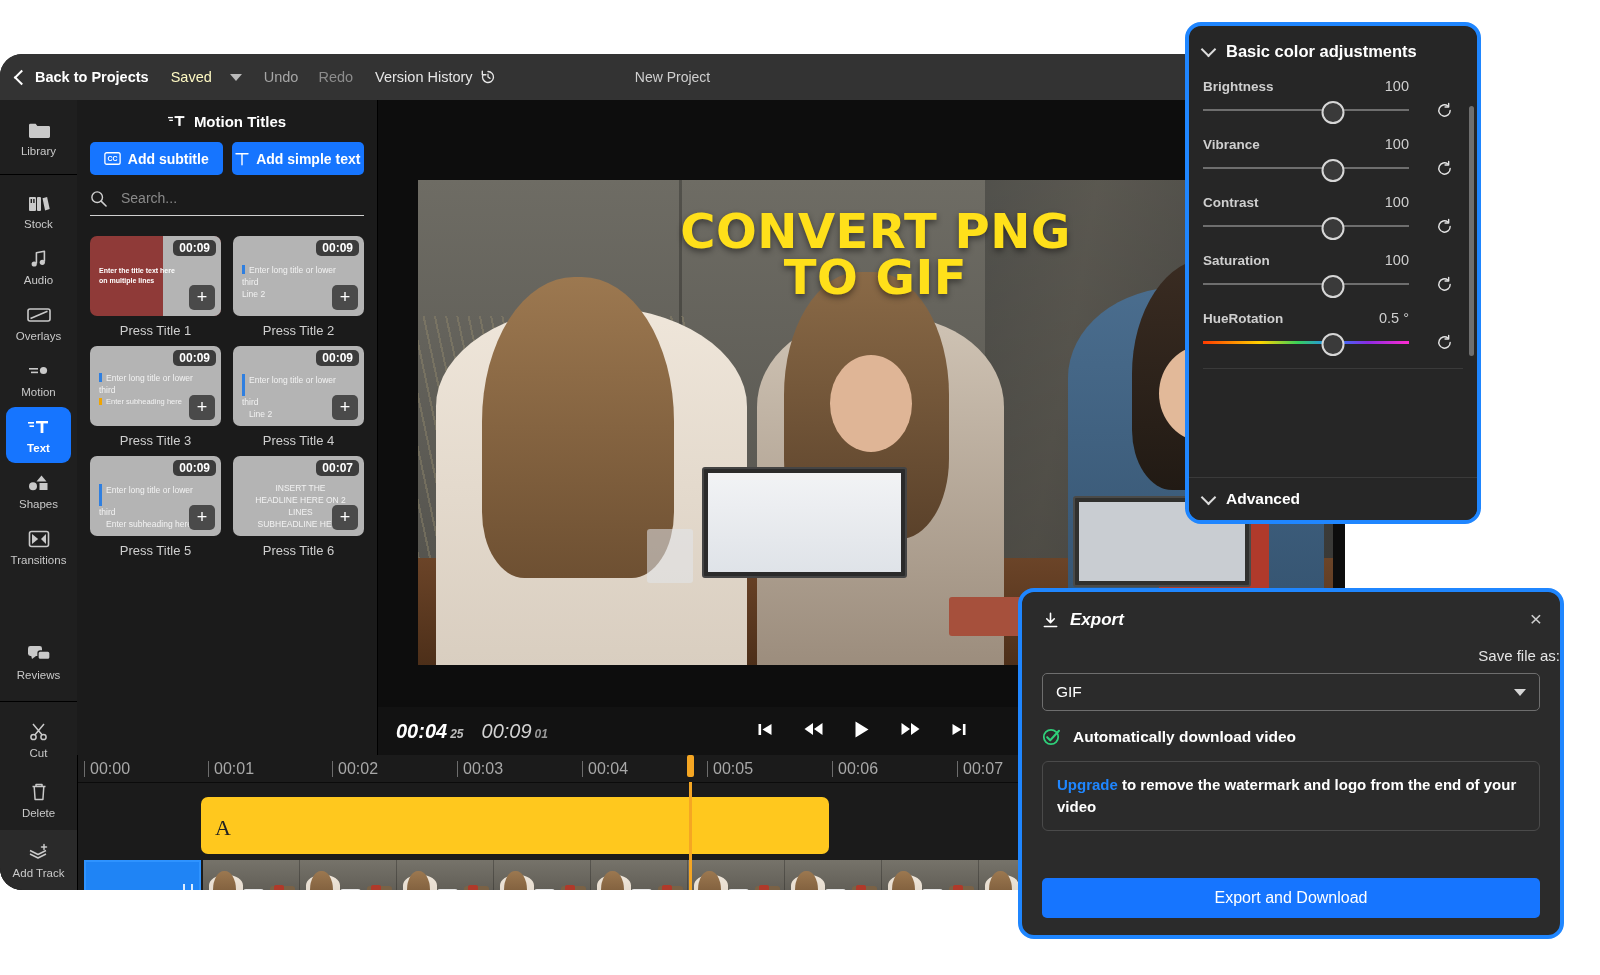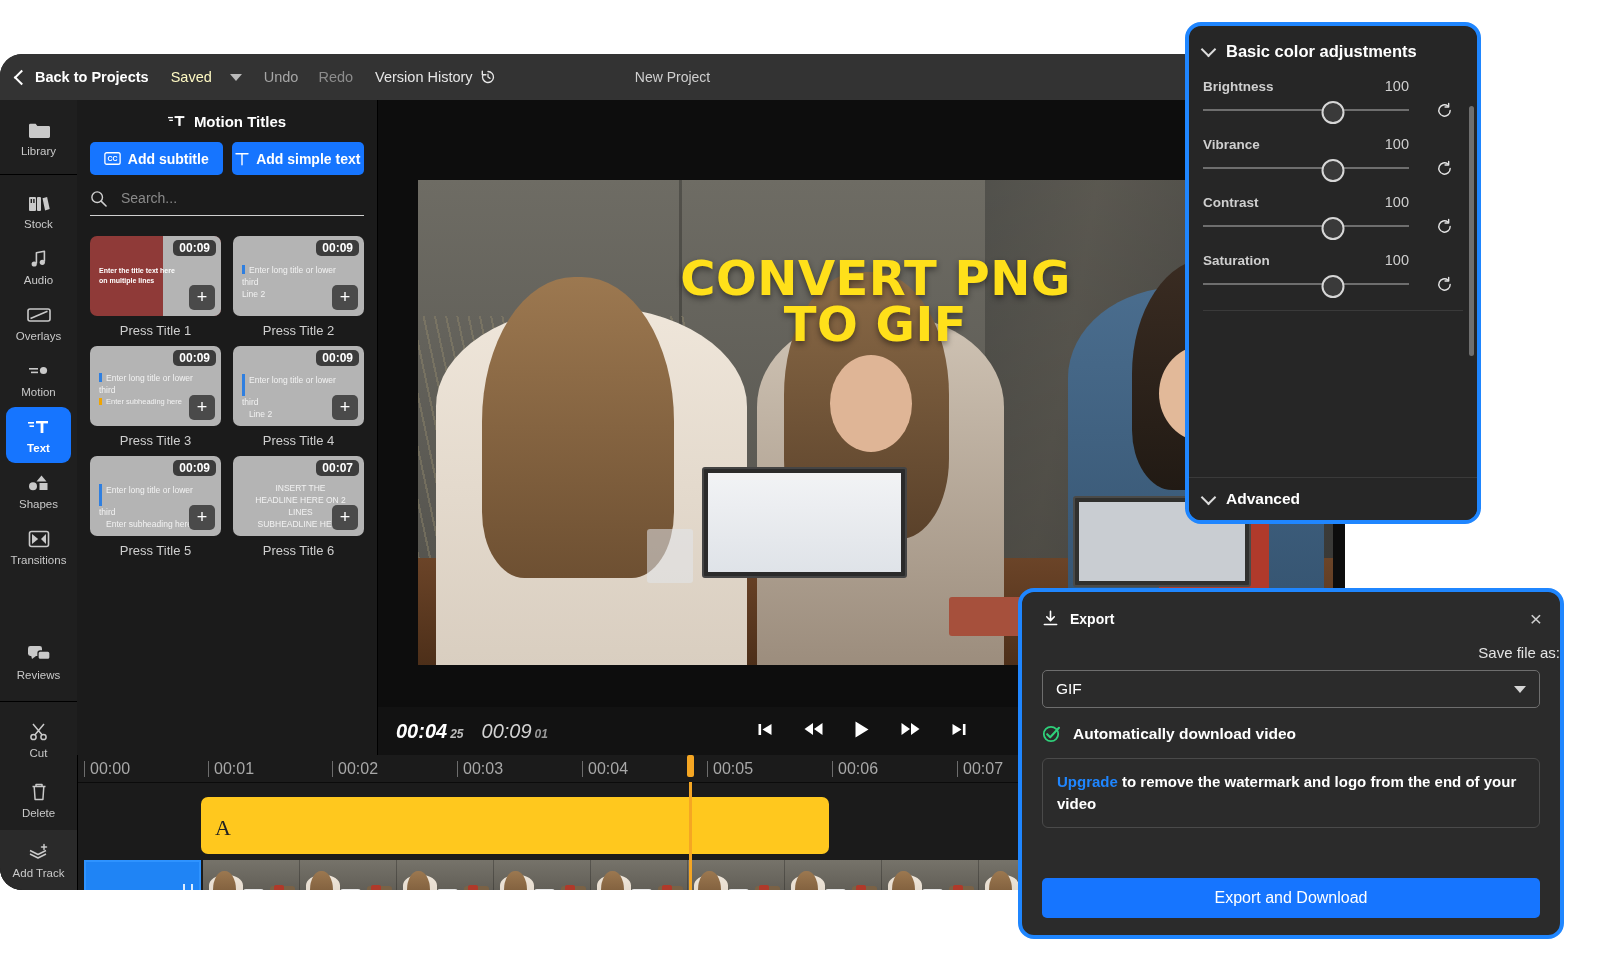--- a/index.html
+++ b/index.html
@@ -117,21 +117,21 @@
     border:2px solid #444;}
   .lap1 i{position:absolute;inset:4px;background:linear-gradient(180deg,#f2f3f5,#dfe3e8);display:block;}
   .lap2{position:absolute;right:9%;bottom:16%;width:19%;height:18%;background:#30302e;border-radius:3px;
     border:2px solid #4a4a48;}
   .lap2 i{position:absolute;inset:4px;background:#c9cdd2;display:block;}
   .book{position:absolute;left:58%;bottom:6%;width:14%;height:8%;background:#a6503c;border-radius:3px;}
   .glass{position:absolute;left:25%;bottom:17%;width:5%;height:11%;background:rgba(225,230,235,.55);
     border-radius:3px;}
   .vtitle{position:absolute;left:0;right:0;top:6%;text-align:center;color:#ffe01a;
     font-family:"DejaVu Sans",sans-serif;font-weight:bold;font-size:48px;line-height:0.95;
-    letter-spacing:0.5px;text-shadow:0 3px 6px rgba(0,0,0,.45);margin-top:47px;}
+    letter-spacing:0.5px;text-shadow:0 3px 6px rgba(0,0,0,.45);}
   .vtitle span{display:block;}
 
   
   .transport{position:absolute;left:378px;top:653px;right:0;height:48px;background:#121212;
     display:flex;align-items:center;}
   .tc{margin-left:18px;color:#fff;font-size:20px;font-weight:bold;font-style:italic;}
   .tc .fr{font-size:12px;color:#bdbdbd;margin-left:3px;font-weight:bold;}
   .tc.second{margin-left:18px;color:#d3d3d3;font-weight:normal;}
   .tc.second .fr{color:#9a9a9a;}
   .tctrls{position:absolute;left:50%;transform:translateX(-50%);display:flex;align-items:center;gap:30px;}
@@ -185,21 +185,21 @@
   .cp-adv{position:absolute;left:0;right:0;bottom:0;height:42px;display:flex;align-items:center;gap:12px;
     padding-left:14px;color:#fff;font-size:15.5px;font-weight:bold;border-top:1px solid #3a3a3a;
     background:#262626;cursor:pointer;}
   .cp-scroll{position:absolute;right:3px;top:80px;width:5px;height:250px;background:#6f6f6f;border-radius:3px;cursor:pointer;}
   .chev-d{width:9px;height:9px;border-right:2px solid #dcdcdc;border-bottom:2px solid #dcdcdc;
     transform:rotate(45deg);margin-top:-4px;}
 
   
   .exportpanel{position:absolute;left:1018px;top:588px;width:538px;height:343px;background:#2b2b2b;
     border:4px solid #1f86ff;border-radius:16px;overflow:hidden;}
-  .ep-head{display:flex;align-items:center;gap:11px;padding:18px 0 0 20px;color:#fff;font-size:14px;font-weight:bold;}
+  .ep-head{display:flex;align-items:center;gap:11px;padding:18px 0 0 20px;color:#fff;font-size:17px;font-weight:bold;font-style:italic;}
   .ep-close{position:absolute;right:18px;top:16px;color:#cfcfcf;font-size:21px;cursor:pointer;line-height:1;}
   .ep-label{padding:17px 0 0 20px;color:#e4e4e4;font-size:15px;text-align:right;}
   .ep-select{margin:9px 20px 0 20px;height:36px;border:1px solid #6e6e6e;border-radius:5px;
     display:flex;align-items:center;padding:0 13px;color:#fff;font-size:15.5px;cursor:pointer;position:relative;}
   .ep-select .car{position:absolute;right:13px;width:0;height:0;border-left:6px solid transparent;
     border-right:6px solid transparent;border-top:7px solid #d6d6d6;}
   .ep-check{display:flex;align-items:center;gap:11px;padding:16px 0 0 20px;color:#fff;font-size:15.5px;
     font-weight:bold;cursor:pointer;}
   .ep-note{margin:14px 20px 0 20px;border:1px solid #4a4a4a;border-radius:6px;padding:12px 14px;
     color:#fff;font-size:15px;line-height:1.45;font-weight:bold;}
@@ -732,20 +732,36 @@
           <div class="cp-knob"></div>
           <span class="cp-reset">
             <svg width="17" height="17" viewBox="0 0 18 18">
                 <path d="M15 9a6 6 0 1 1-2.4-4.8" fill="none" stroke="#e2e2e2" stroke-width="1.5" stroke-linecap="round"></path>
                 <path d="M13.4 1.5v3.8H9.6" fill="none" stroke="#e2e2e2" stroke-width="1.5" stroke-linecap="round" stroke-linejoin="round"></path>
               </svg>
           </span>
         </div>
       </div>
 
+      <div class="cp-row">
+        <div class="cp-lbl">
+          <span>HueRotation</span>
+          <span class="cp-val">0.5 °</span>
+        </div>
+        <div class="cp-track-wrap">
+          <div class="cp-track hue"></div>
+          <div class="cp-knob"></div>
+          <span class="cp-reset">
+            <svg width="17" height="17" viewBox="0 0 18 18">
+                <path d="M15 9a6 6 0 1 1-2.4-4.8" fill="none" stroke="#e2e2e2" stroke-width="1.5" stroke-linecap="round"></path>
+                <path d="M13.4 1.5v3.8H9.6" fill="none" stroke="#e2e2e2" stroke-width="1.5" stroke-linecap="round" stroke-linejoin="round"></path>
+              </svg>
+          </span>
+        </div>
+      </div>
 
       <div class="cp-divider"></div>
     </div>
 
     <div class="cp-scroll"></div>
 
     <div class="cp-adv">
       <span class="chev-d"></span>
       <span>Advanced</span>
     </div>

